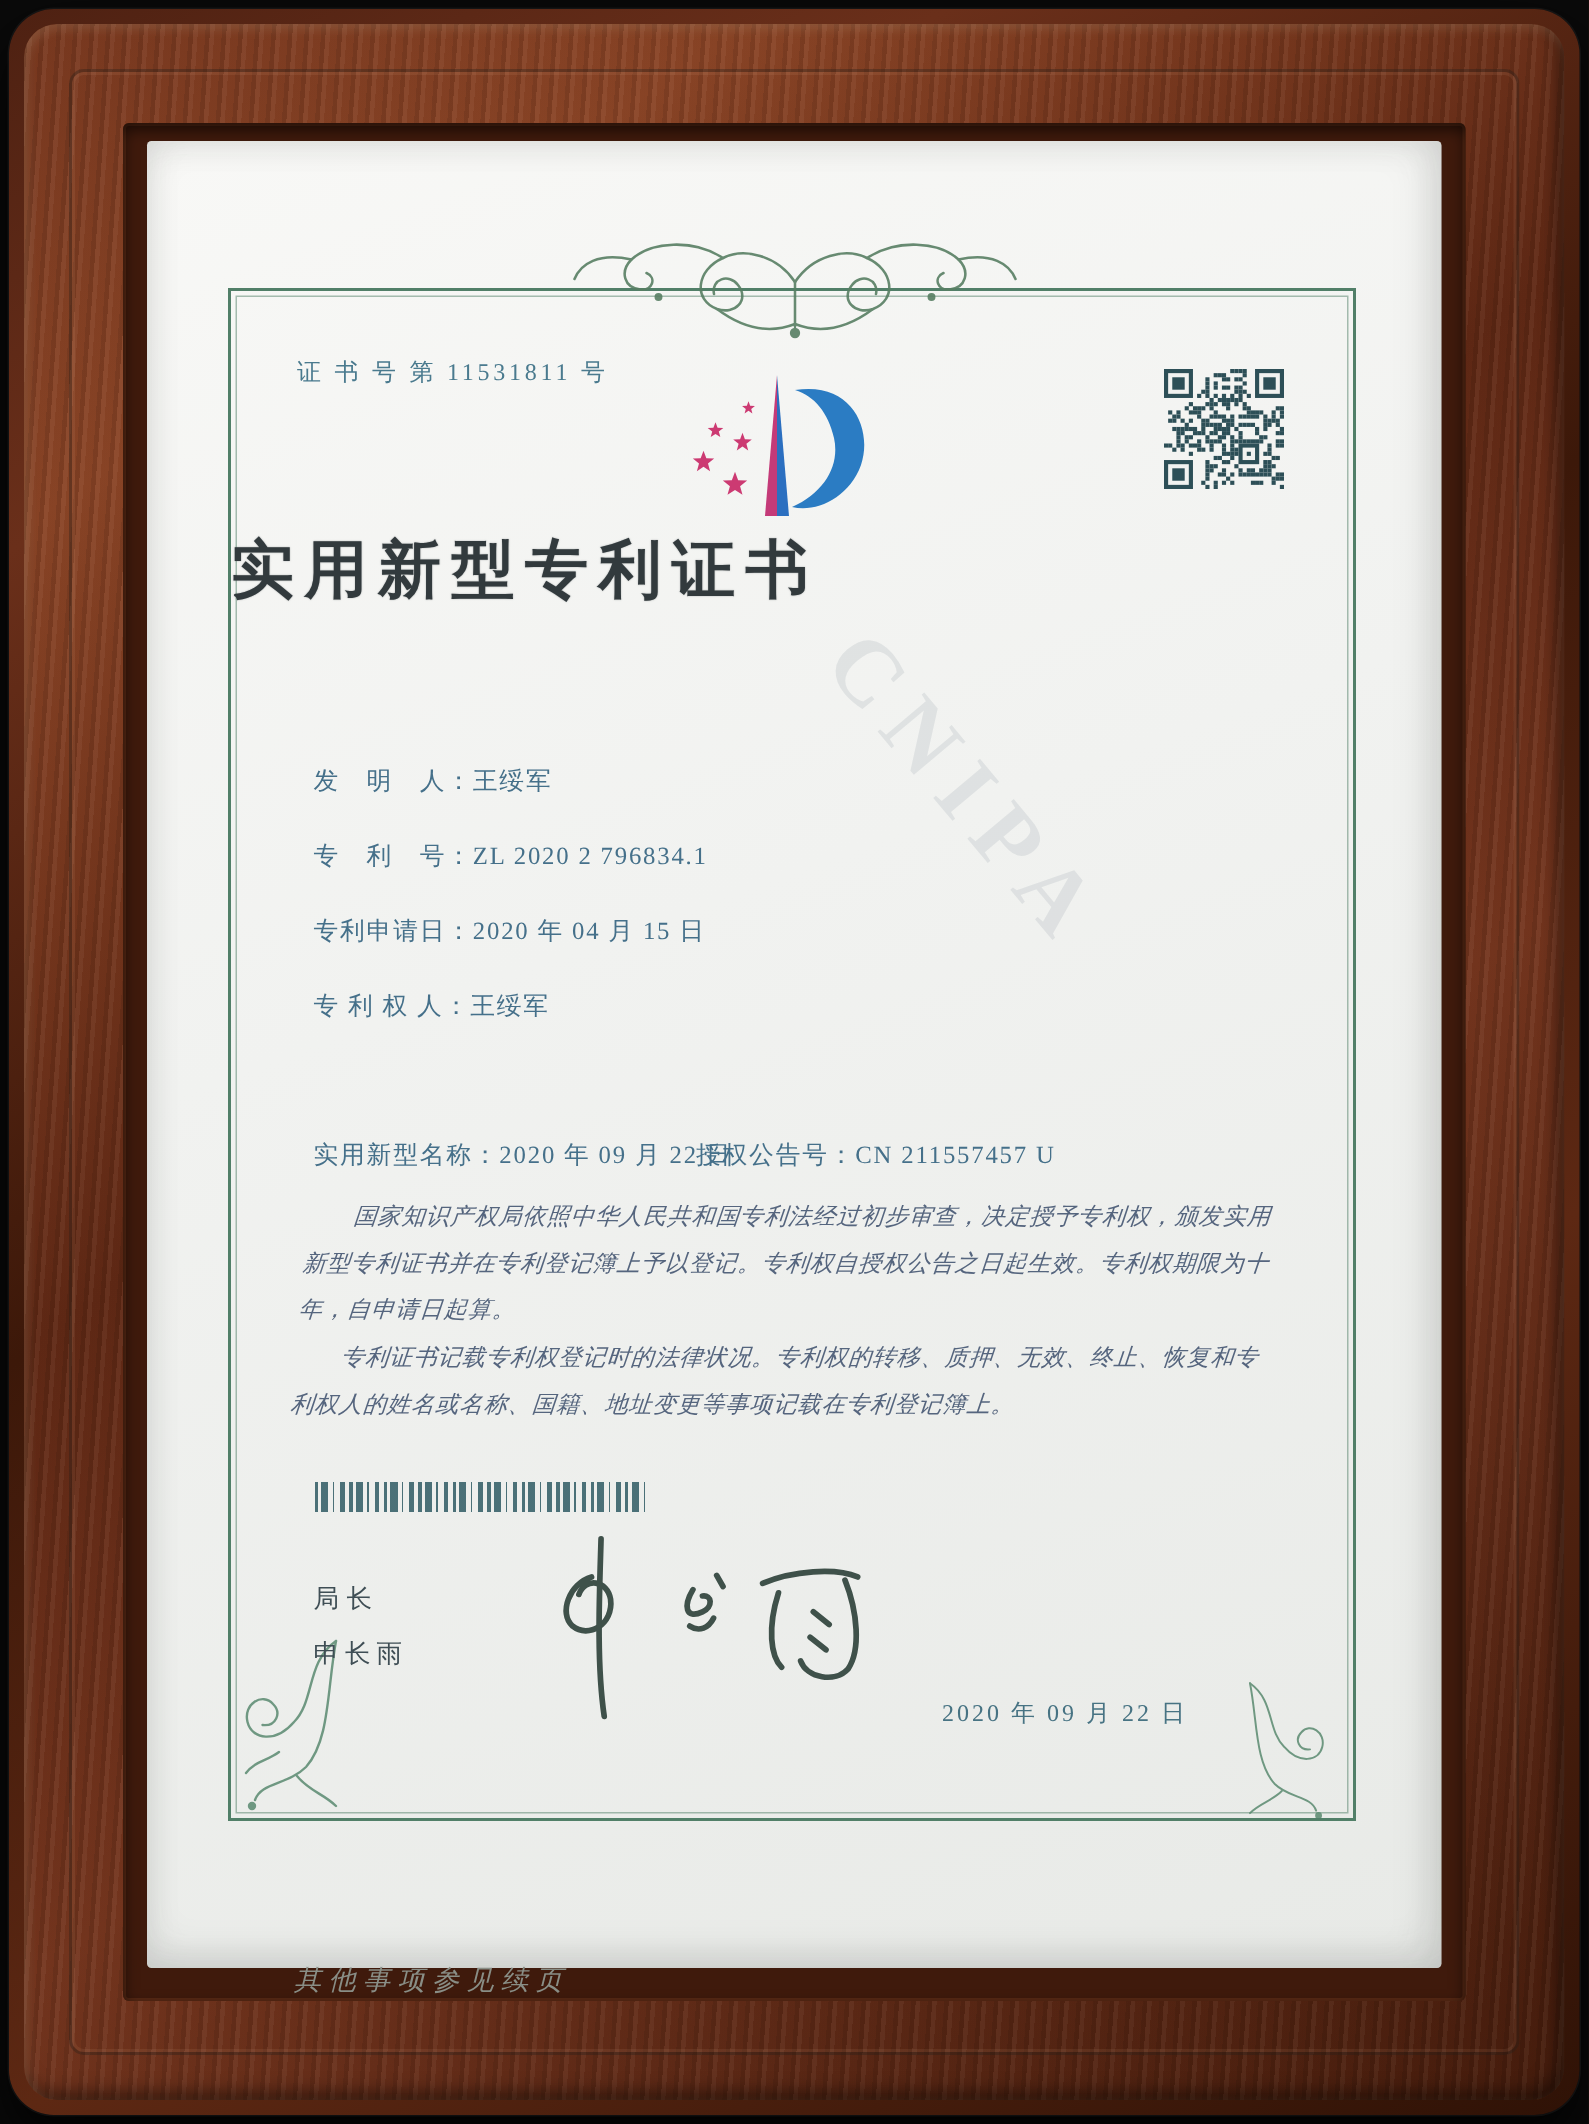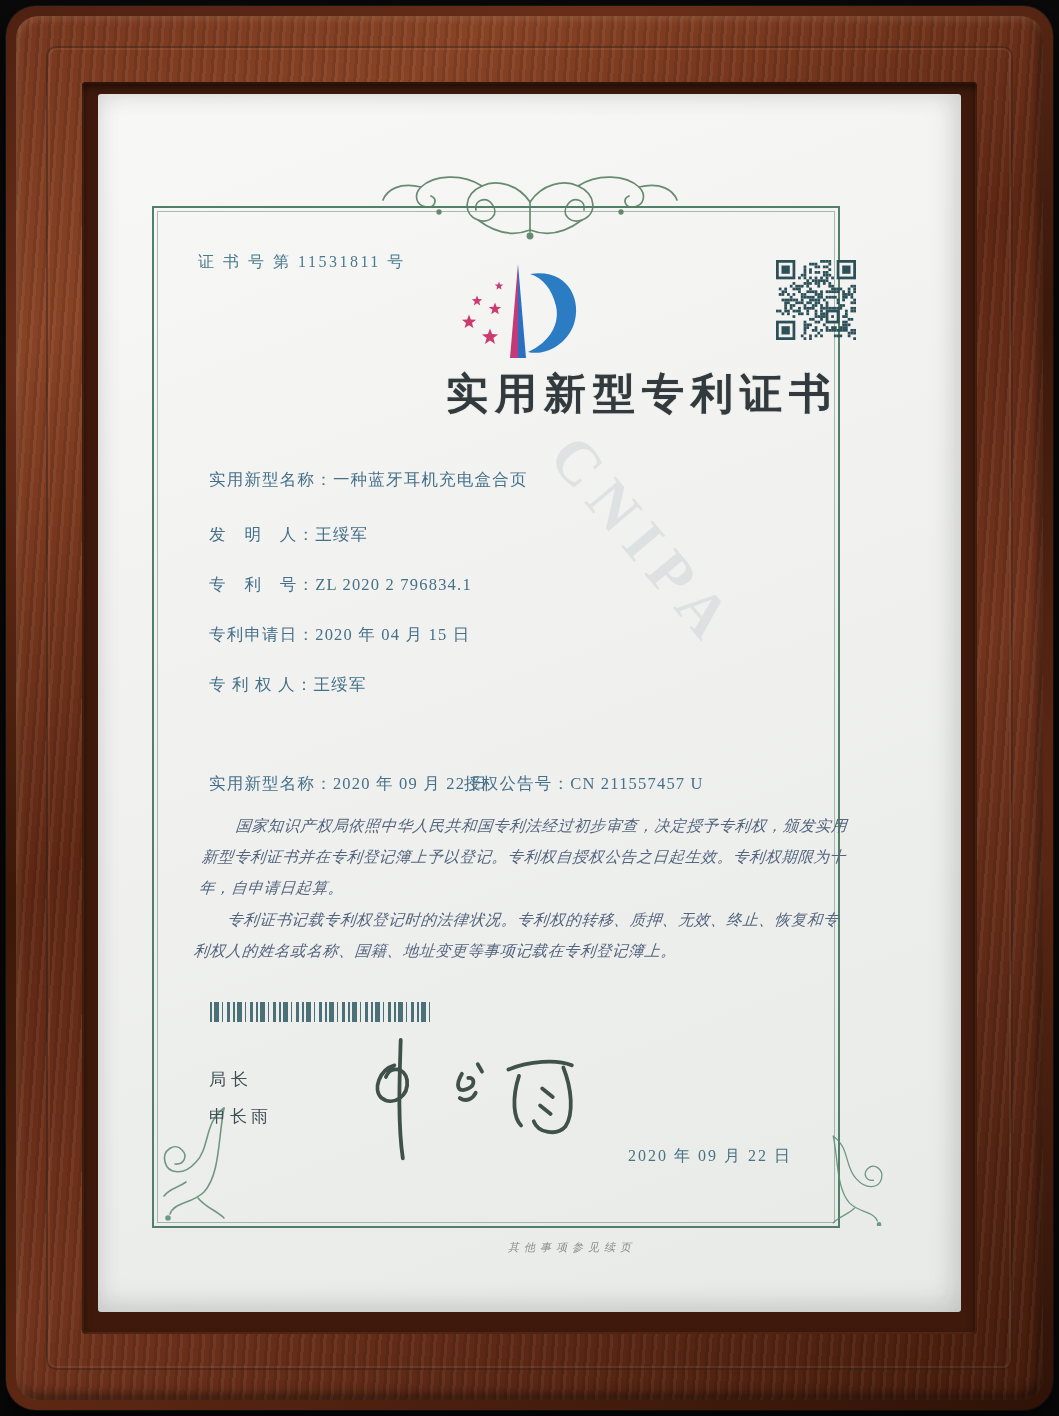--- a/index.html
+++ b/index.html
@@ -25,32 +25,32 @@
     box-shadow:inset 0 4px 10px rgba(0,0,0,0.65), inset 0 0 0 2px rgba(120,60,30,0.45); }
 
   
   .paper { position:absolute; left:98px; top:94px; right:98px; bottom:104px;
     background:linear-gradient(160deg,#f8f8f6 0%,#f1f2f0 42%,#e8eae7 100%);
     border-radius:3px;
     box-shadow:inset 0 0 24px rgba(40,45,40,0.10), inset -12px 0 26px rgba(50,55,50,0.07),
                inset 0 -12px 26px rgba(50,55,50,0.07); }
 
   
-  .cert { position:absolute; left:54px; top:98px; width:688px; height:1022px;
-    border:2px solid #517f68;margin-top:14px; }
+  .cert { position:absolute; left:54px; top:98px; width:752px; height:1022px;
+    border:2px solid #517f68; }
   .cert::before { content:''; position:absolute; inset:3px; border:1px solid rgba(81,127,104,0.5); pointer-events:none; }
 
   .abs { position:absolute; }
 
   .cert-no { left:44px; top:44px; font-size:16px; letter-spacing:2.5px; color:#4a7a8e; }
 
   .logo { left:296px; top:50px; width:132px; height:102px; }
   .qr { left:622px; top:52px; width:80px; height:80px; }
 
-  .title { left:0; top:158px; width:100%; text-align:right; font-size:42px; font-weight:700;
+  .title { left:0; top:158px; width:100%; text-align:left; font-size:42px; font-weight:700;
     letter-spacing:7px; color:#323a3d; text-shadow:0 0 1px rgba(50,58,61,0.5); }
 
   .row { left:55px; font-size:16.5px; letter-spacing:1.2px; color:#45708а; color:#45708a; white-space:nowrap; }
   .r1{top:261px} .r2{top:316px} .r3{top:366px} .r4{top:416px} .r5{top:466px} .r6{top:515px} .r7{top:565px}
   .pair2 { position:absolute; left:255px; top:0; }
 
   .paras { left:52px; top:602px; width:654px; color:#55657e; font-size:15.5px; font-style:italic;
     line-height:31px; transform:skewX(-5deg); transform-origin:left top; letter-spacing:0.6px; }
   .paras p { text-indent:2em; margin-bottom:1px; }
 
@@ -61,21 +61,21 @@
 
   .officer-title { left:55px; top:860px; font-size:17px; letter-spacing:5px; color:#3f4e55; }
   .officer-name  { left:55px; top:897px; font-size:17px; letter-spacing:4px; color:#3f4e55;font-family:Liberation Serif, serif; }
   .signature { left:158px; top:824px; width:264px; height:130px; }
 
   .issue-date { left:474px; top:938px; font-size:16px; letter-spacing:2px; color:#477383; }
 
   .page-info { left:0; top:994px; width:100%; text-align:center; font-size:13px;
     letter-spacing:3px; color:#5c8377; transform:translateX(-30px); }
 
-  .continuation { left:98px; top:1146px; width:752px; text-align:center; font-size:11px;
+  .continuation { left:98px; top:1214px; width:752px; font-size:18px;
     font-style:italic; letter-spacing:5px; color:#898e86; }
 
   .watermark { left:436px; top:214px; font-size:62px; letter-spacing:12px; font-weight:700;
     color:rgba(150,162,170,0.20); transform:rotate(50deg); transform-origin:left top; }
 
   .flourish-top { left:225px; top:-40px; width:302px; height:78px; }
   .flourish-bl  { left:4px;  top:896px; width:74px; height:120px; }
   .flourish-br  { left:660px; top:920px; width:86px; height:98px; transform:scaleX(-1); }
   svg { display:block; }
 </style>
@@ -405,21 +405,20 @@
           <rect x="22" y="27" width="1" height="1" fill="#2d4f57"></rect>
           <rect x="23" y="27" width="1" height="1" fill="#2d4f57"></rect>
           <rect x="26" y="27" width="1" height="1" fill="#2d4f57"></rect>
           <rect x="10" y="28" width="1" height="1" fill="#2d4f57"></rect>
           <rect x="12" y="28" width="1" height="1" fill="#2d4f57"></rect>
           <rect x="28" y="28" width="1" height="1" fill="#2d4f57"></rect>
         </svg>
 
       <div class="abs title">实用新型专利证书</div>
 
-      <div class="abs row r1"><span>实用新型名称：</span><span>一种蓝牙耳机充电盒合页</span></div>
       <div class="abs row r2"><span>发　明　人：</span><span>王绥军</span></div>
       <div class="abs row r3"><span>专　利　号：</span><span>ZL 2020 2 796834.1</span></div>
       <div class="abs row r4"><span>专利申请日：</span><span>2020 年 04 月 15 日</span></div>
       <div class="abs row r5"><span>专 利 权 人：</span><span>王绥军</span></div>
       <div class="abs row r7">
         <span>实用新型名称：</span><span>2020 年 09 月 22 日</span>
         <span class="pair2"><span>授权公告号：</span><span>CN 211557457 U</span></span>
       </div>
 
       <div class="abs paras">

